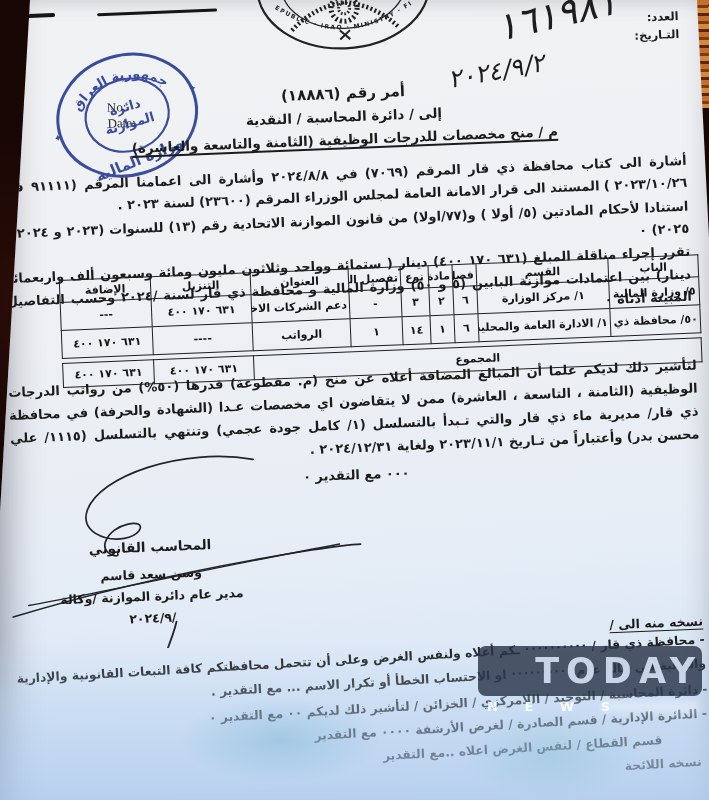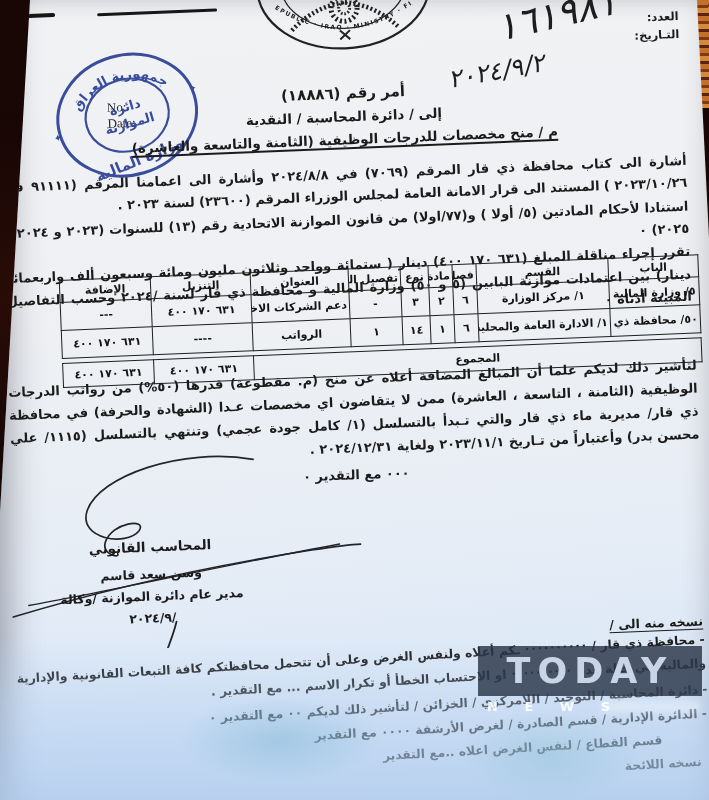--- a/index.html
+++ b/index.html
@@ -53,22 +53,22 @@
     line-height:1.95;transform:rotate(-1deg);z-index:2;}
   .copies .c0{text-align:justify;margin-bottom:2px;}
   .copies .c2{padding-right:2px;}
   .copies .c3{padding-right:48px;}
   .copies .c4{padding-right:10px;}
   .wash{position:absolute;left:0;right:0;bottom:0;height:160px;z-index:3;pointer-events:none;
     background:linear-gradient(180deg,rgba(185,212,240,0) 0%,rgba(182,208,240,.45) 45%,rgba(175,203,238,.72) 100%);}
   .blob{position:absolute;border-radius:50%;z-index:3;pointer-events:none;}
   .b1{left:140px;bottom:0px;width:280px;height:120px;background:radial-gradient(closest-side,rgba(110,175,205,.38),rgba(110,175,205,0) 72%);}
   .b2{left:420px;bottom:-20px;width:260px;height:130px;background:radial-gradient(closest-side,rgba(120,185,200,.30),rgba(120,185,200,0) 70%);}
-  .wm-box{position:absolute;left:478px;top:646px;width:224px;height:50px;z-index:5;border-radius:0;
-    background:rgba(42,52,72,.82);display:flex;align-items:center;justify-content:center;}
+  .wm-box{position:absolute;left:478px;top:646px;width:224px;height:50px;z-index:5;border-radius:8px;
+    background:rgba(42,52,72,.82);display:flex;align-items:center;justify-content:flex-end;}
   .wm-text{font-size:35px;font-weight:bold;letter-spacing:7px;color:#c9d5e7;}
   .wm-news{position:absolute;left:487px;top:699px;z-index:5;font-size:13px;font-weight:bold;letter-spacing:11px;color:rgba(255,255,255,.88);}
   .wm-smear{position:absolute;left:602px;top:701px;width:98px;height:12px;z-index:5;background:rgba(255,255,255,.32);filter:blur(3px);}
   svg text{font-family:"DejaVu Sans",sans-serif;}
 </style>
 </head>
 <body>
 
 <div class="photo">
   <div class="rug-strip"></div>

